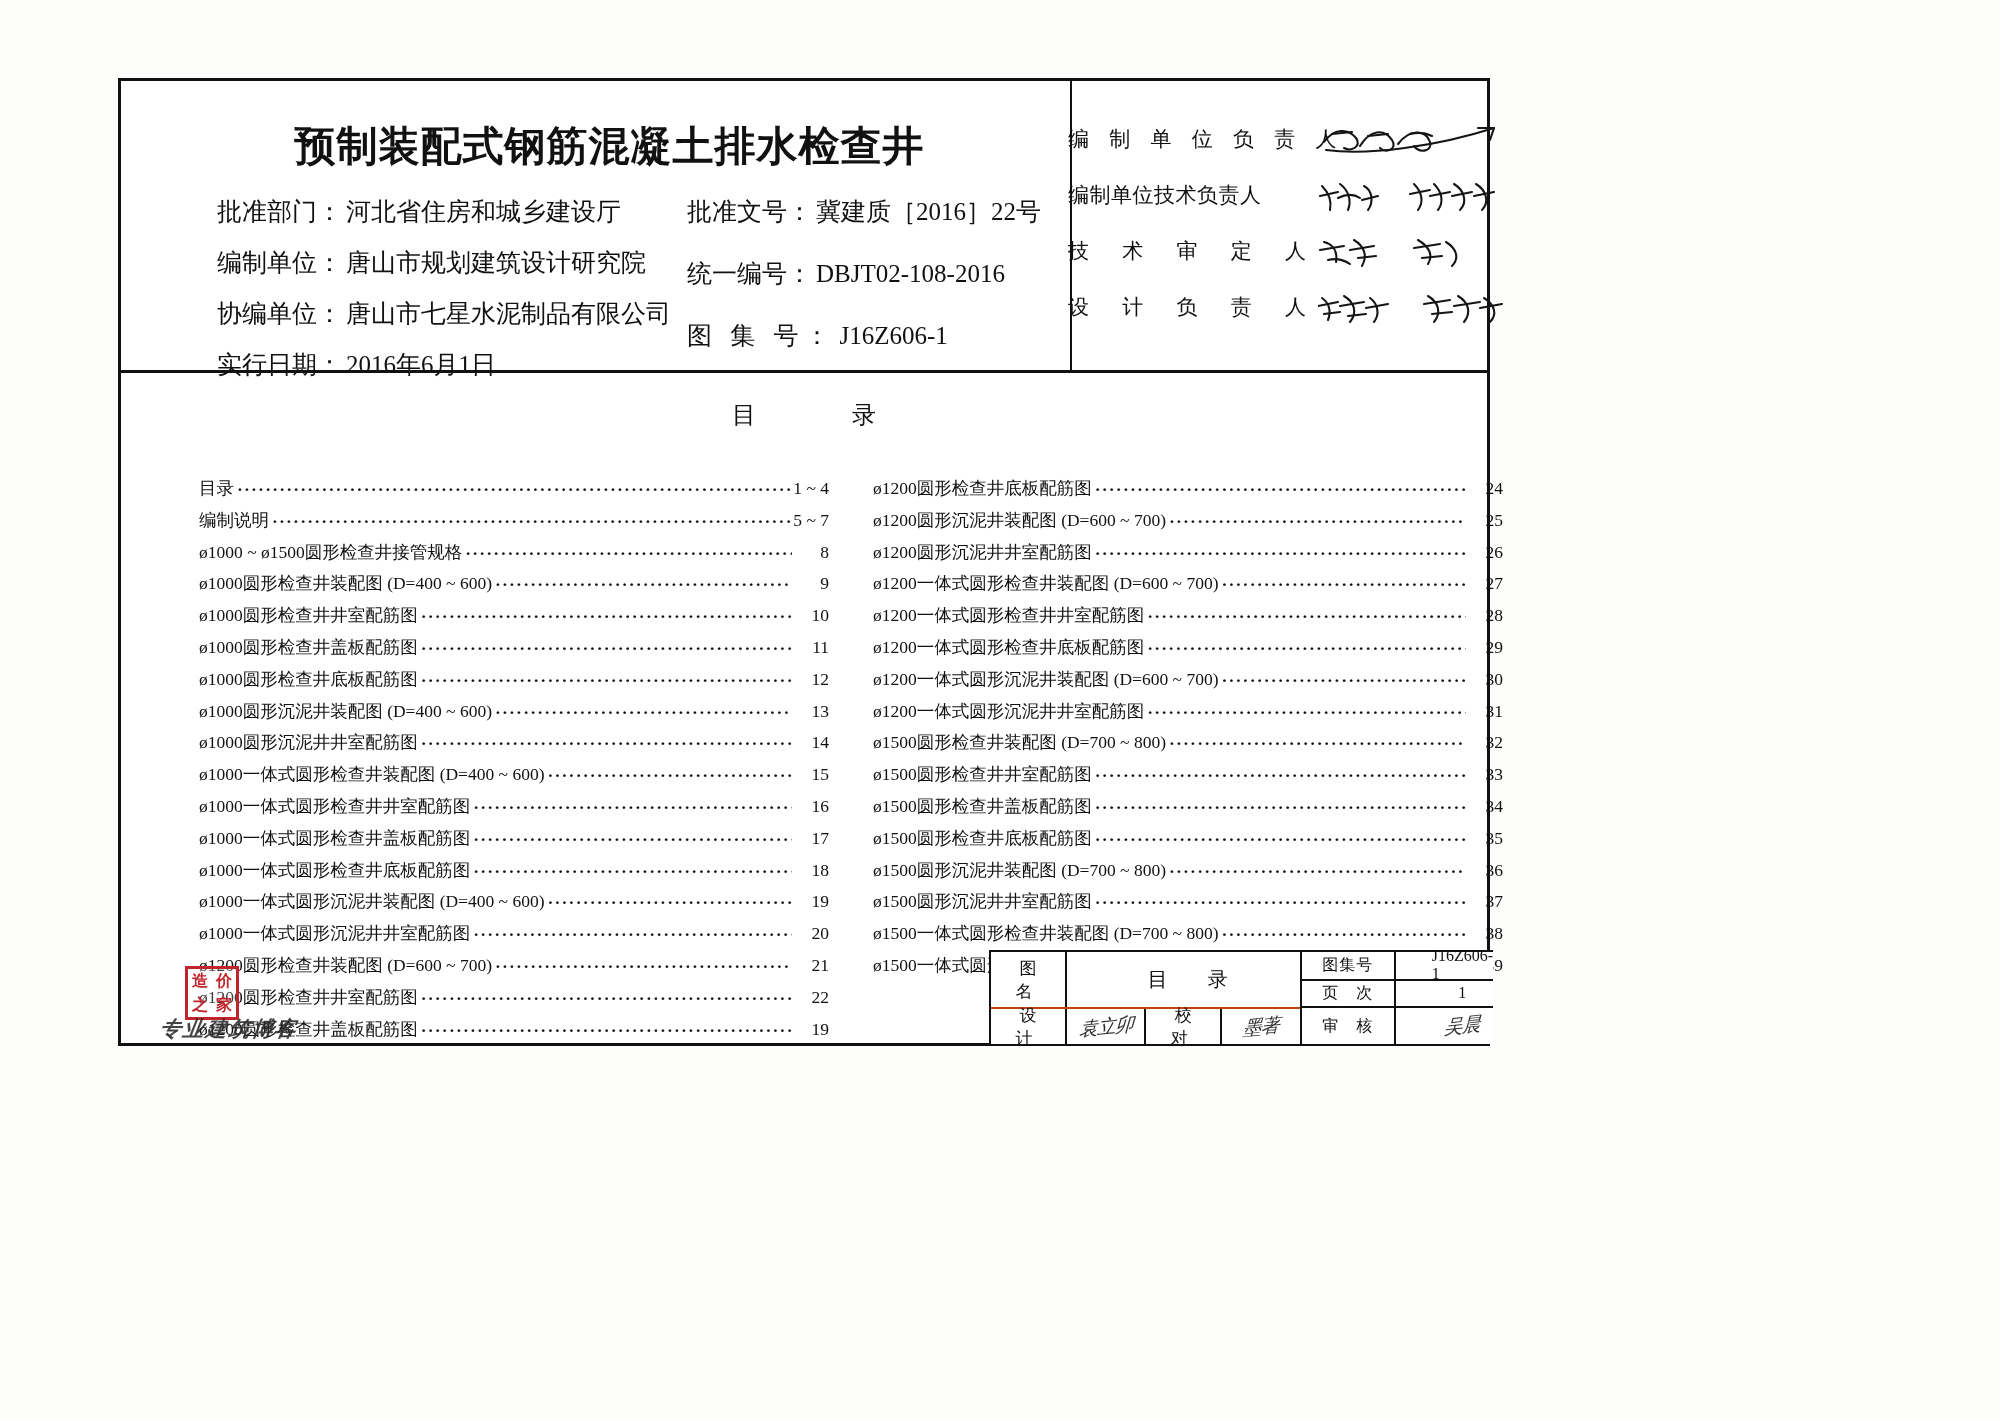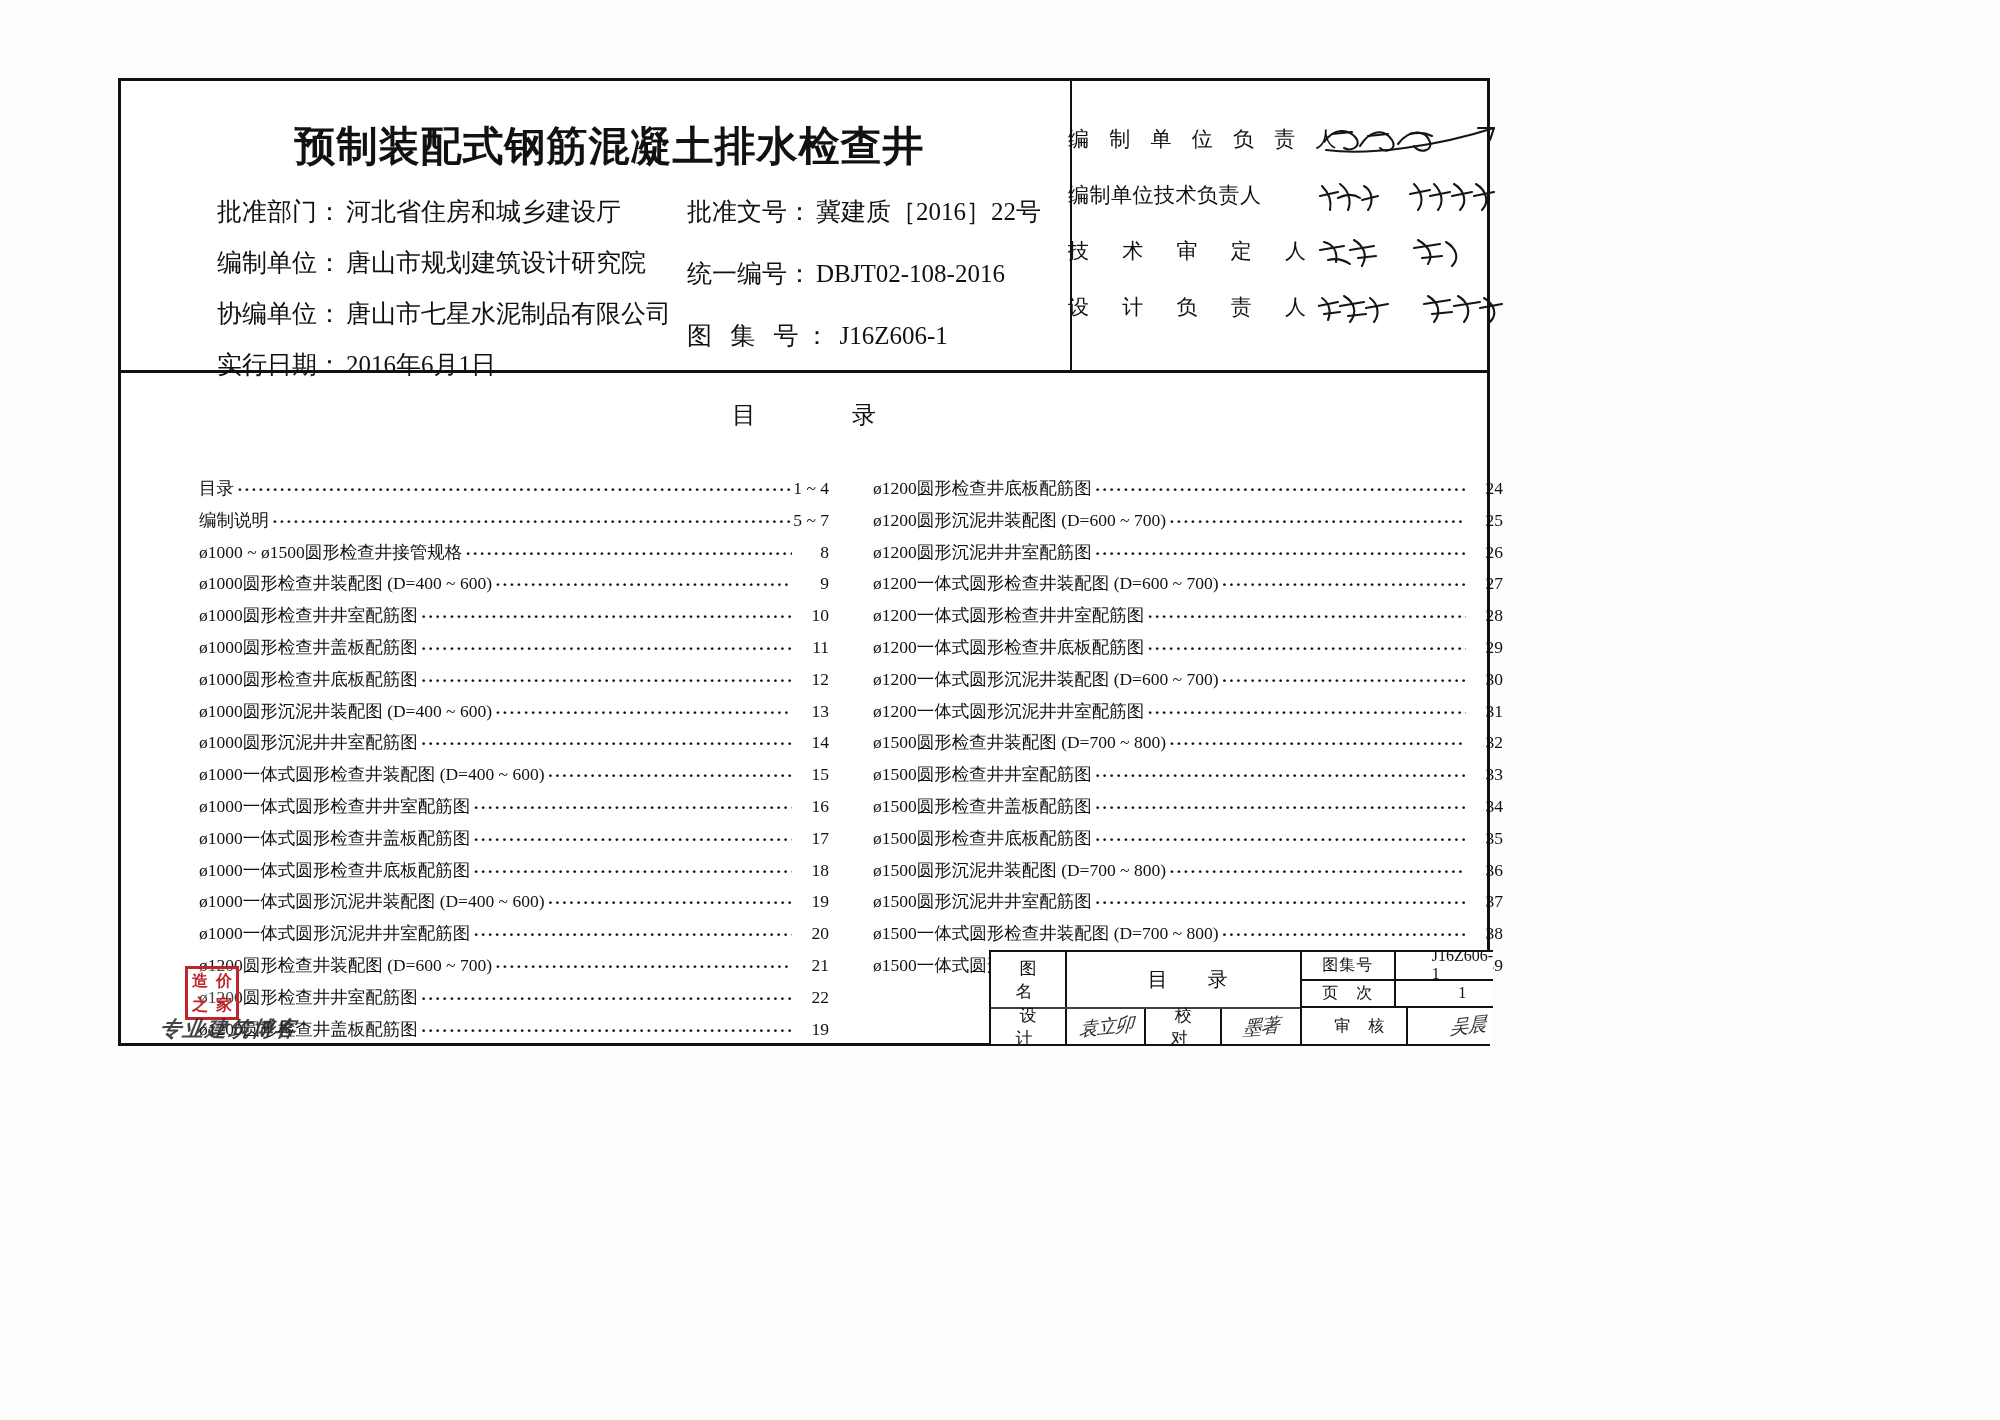--- a/index.html
+++ b/index.html
@@ -143,21 +143,21 @@
     background:#fff;
     display:flex;
   }
   .tb-left{
     width:312px;height:100%;
     border-right:2px solid #111;
     box-sizing:border-box;
     display:flex;flex-direction:column;
   }
   .tb-l-top{
-    height:57px;border-bottom:2px solid #404040;box-sizing:border-box;
+    height:57px;border-bottom:2px solid #c2410c;box-sizing:border-box;
     display:flex;align-items:center;gap:9px;
   }
   .tb-l-bot{
     height:35px;box-sizing:border-box;display:flex;align-items:center;
   }
   .cellh{
     font-size:17px;letter-spacing:8px;text-indent:8px;
     width:76px;text-align:center;
     border-right:2px solid #111;height:100%;
     display:flex;align-items:center;justify-content:center;
@@ -168,21 +168,21 @@
     height:100%;position:relative;
   }
   .cellv.name{font-size:20px;letter-spacing:10px;text-indent:10px;}
   .cellv.sub{border-right:2px solid #111;box-sizing:border-box;}
   .tb-right{
     flex:1;height:100%;display:flex;flex-direction:column;
   }
   .tb-r-row{
     display:flex;height:28.5px;border-bottom:2px solid #111;box-sizing:border-box;gap:36px;
   }
-  .tb-r-row:last-child{border-bottom:none;height:37px;padding-left:12px;}
+  .tb-r-row:last-child{border-bottom:none;height:37px;}
   .tb-r-lbl{
     width:94px;border-right:2px solid #111;box-sizing:border-box;
     display:flex;align-items:center;justify-content:center;
     font-size:16px;letter-spacing:1px;
   }
   .tb-r-val{
     flex:1;display:flex;align-items:center;justify-content:center;
     font-size:16px;position:relative;
   }
   .hand{

